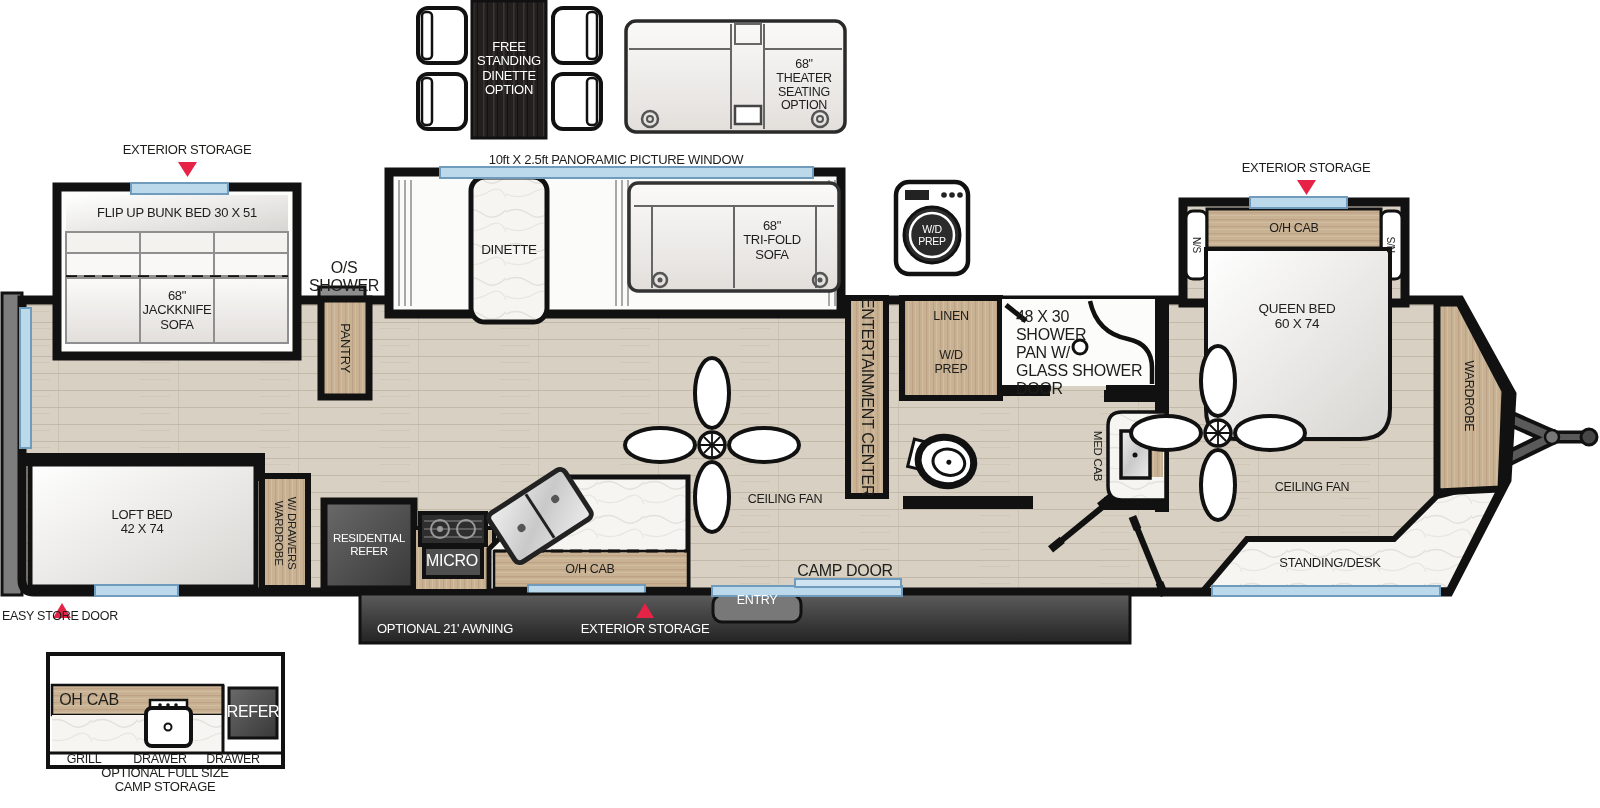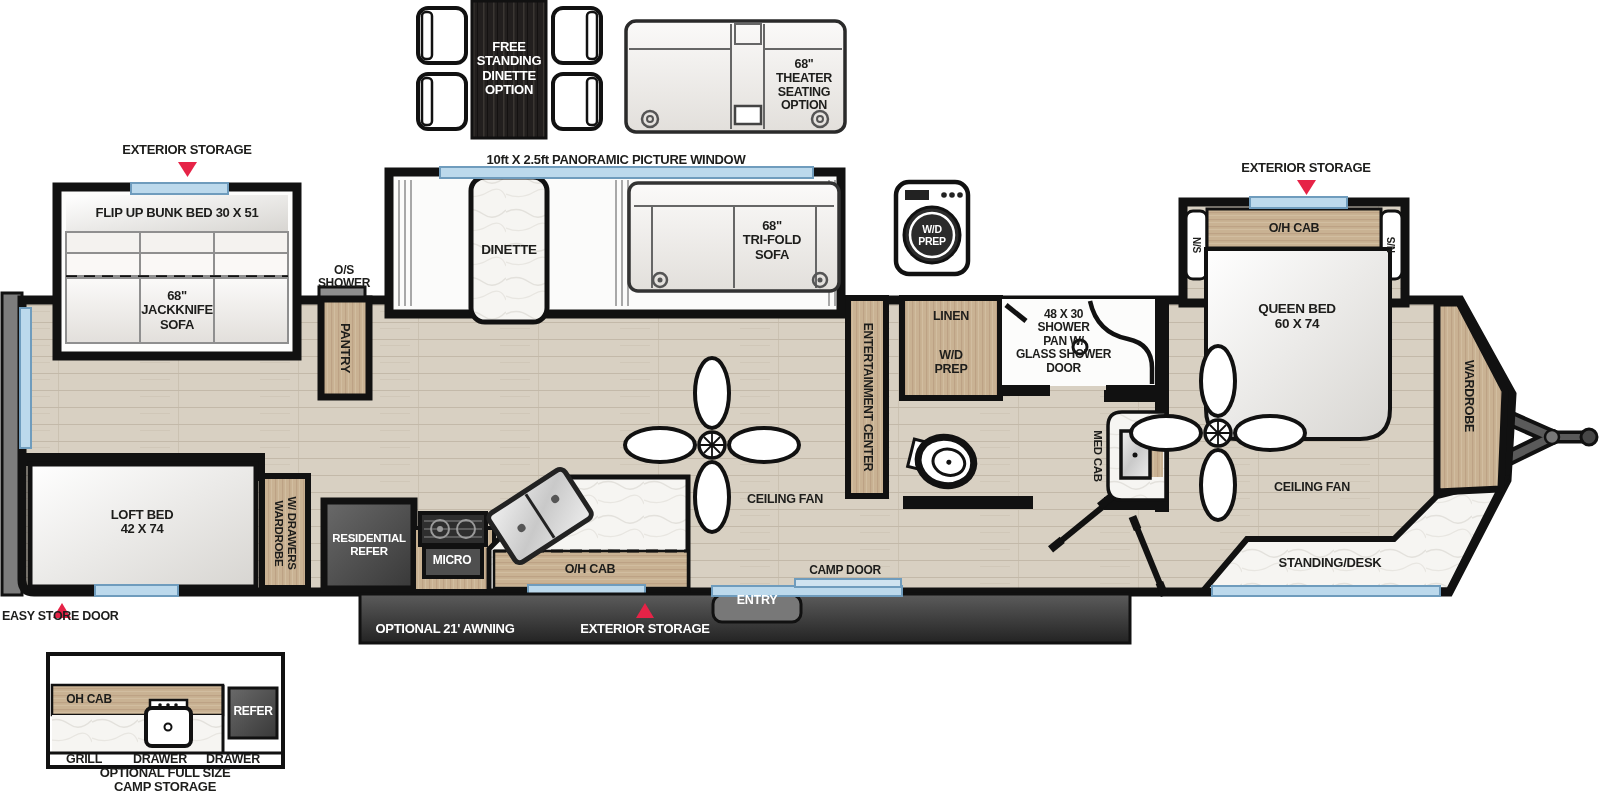--- a/index.html
+++ b/index.html
@@ -1,27 +1,27 @@
 <!DOCTYPE html>
 <html><head>
 <meta charset="utf-8">
 <style>
   html,body{margin:0;padding:0;background:#fff}
   #stage{position:relative;width:1600px;height:808px;background:#ffffff;
          font-family:"Liberation Sans",sans-serif;overflow:hidden}
   #plan-svg{position:absolute;left:0;top:0}
-  .lbl{position:absolute;transform:translate(-50%,-50%);font-weight:bold;color:#1d1d1b;
+  .lbl{position:absolute;transform:translate(-50%,-50%);font-weight:normal;color:#1d1d1b;
        text-align:center;white-space:pre-line;line-height:1.1;letter-spacing:-0.3px;
        font-size:13px;pointer-events:none}
-  .tl{transform:none;text-align:center}
+  .tl{transform:none;text-align:left}
   .white{color:#fff}
   .vd{writing-mode:vertical-lr}
   .vu{writing-mode:vertical-rl;transform:translate(-50%,-50%) rotate(180deg)}
   .s10{font-size:10px}.s105{font-size:10.5px}.s115{font-size:11.5px}
-  .s12{font-size:12px}.s125{font-size:12.5px}.s135{font-size:13.5px}
+  .s12{font-size:16px}.s125{font-size:12.5px}.s135{font-size:13.5px}
 </style>
 </head>
 <body>
 
 <div id="stage">
 
 <svg id="plan-svg" width="1600" height="808" viewBox="0 0 1600 808">
   <defs>
     <pattern id="plank" width="120" height="17" patternUnits="userSpaceOnUse">
       <rect width="120" height="17" fill="#d8d0c2"></rect>

